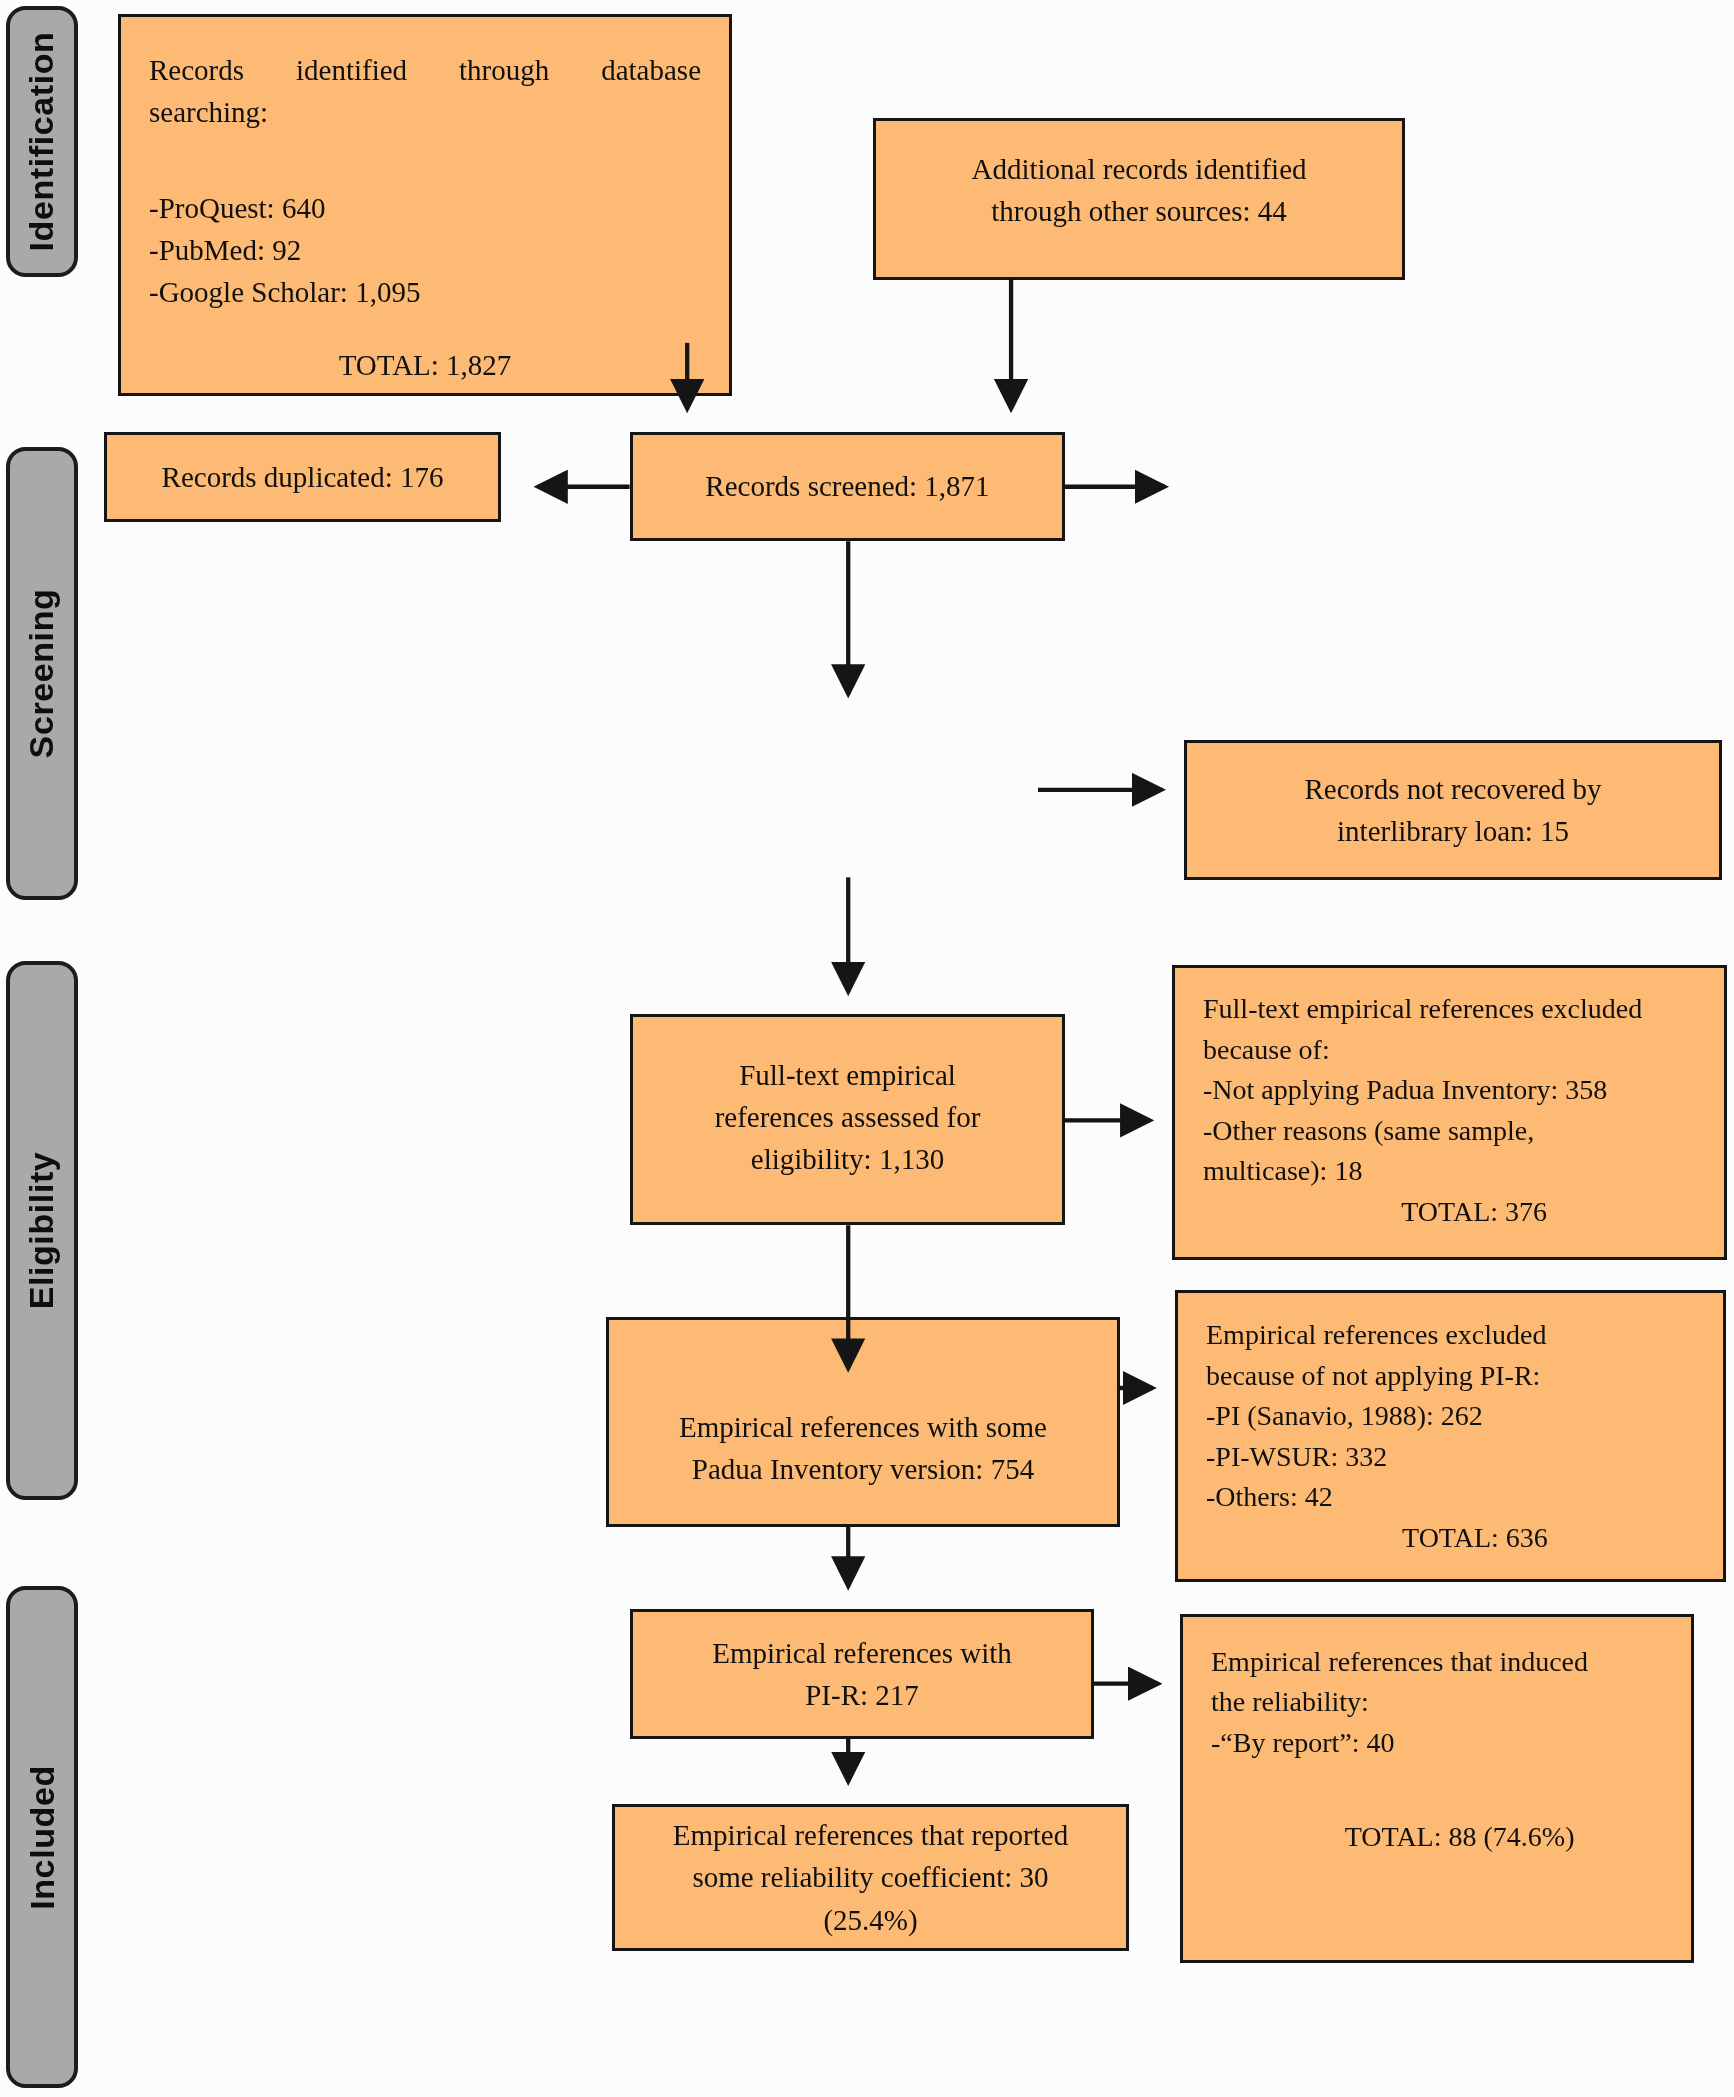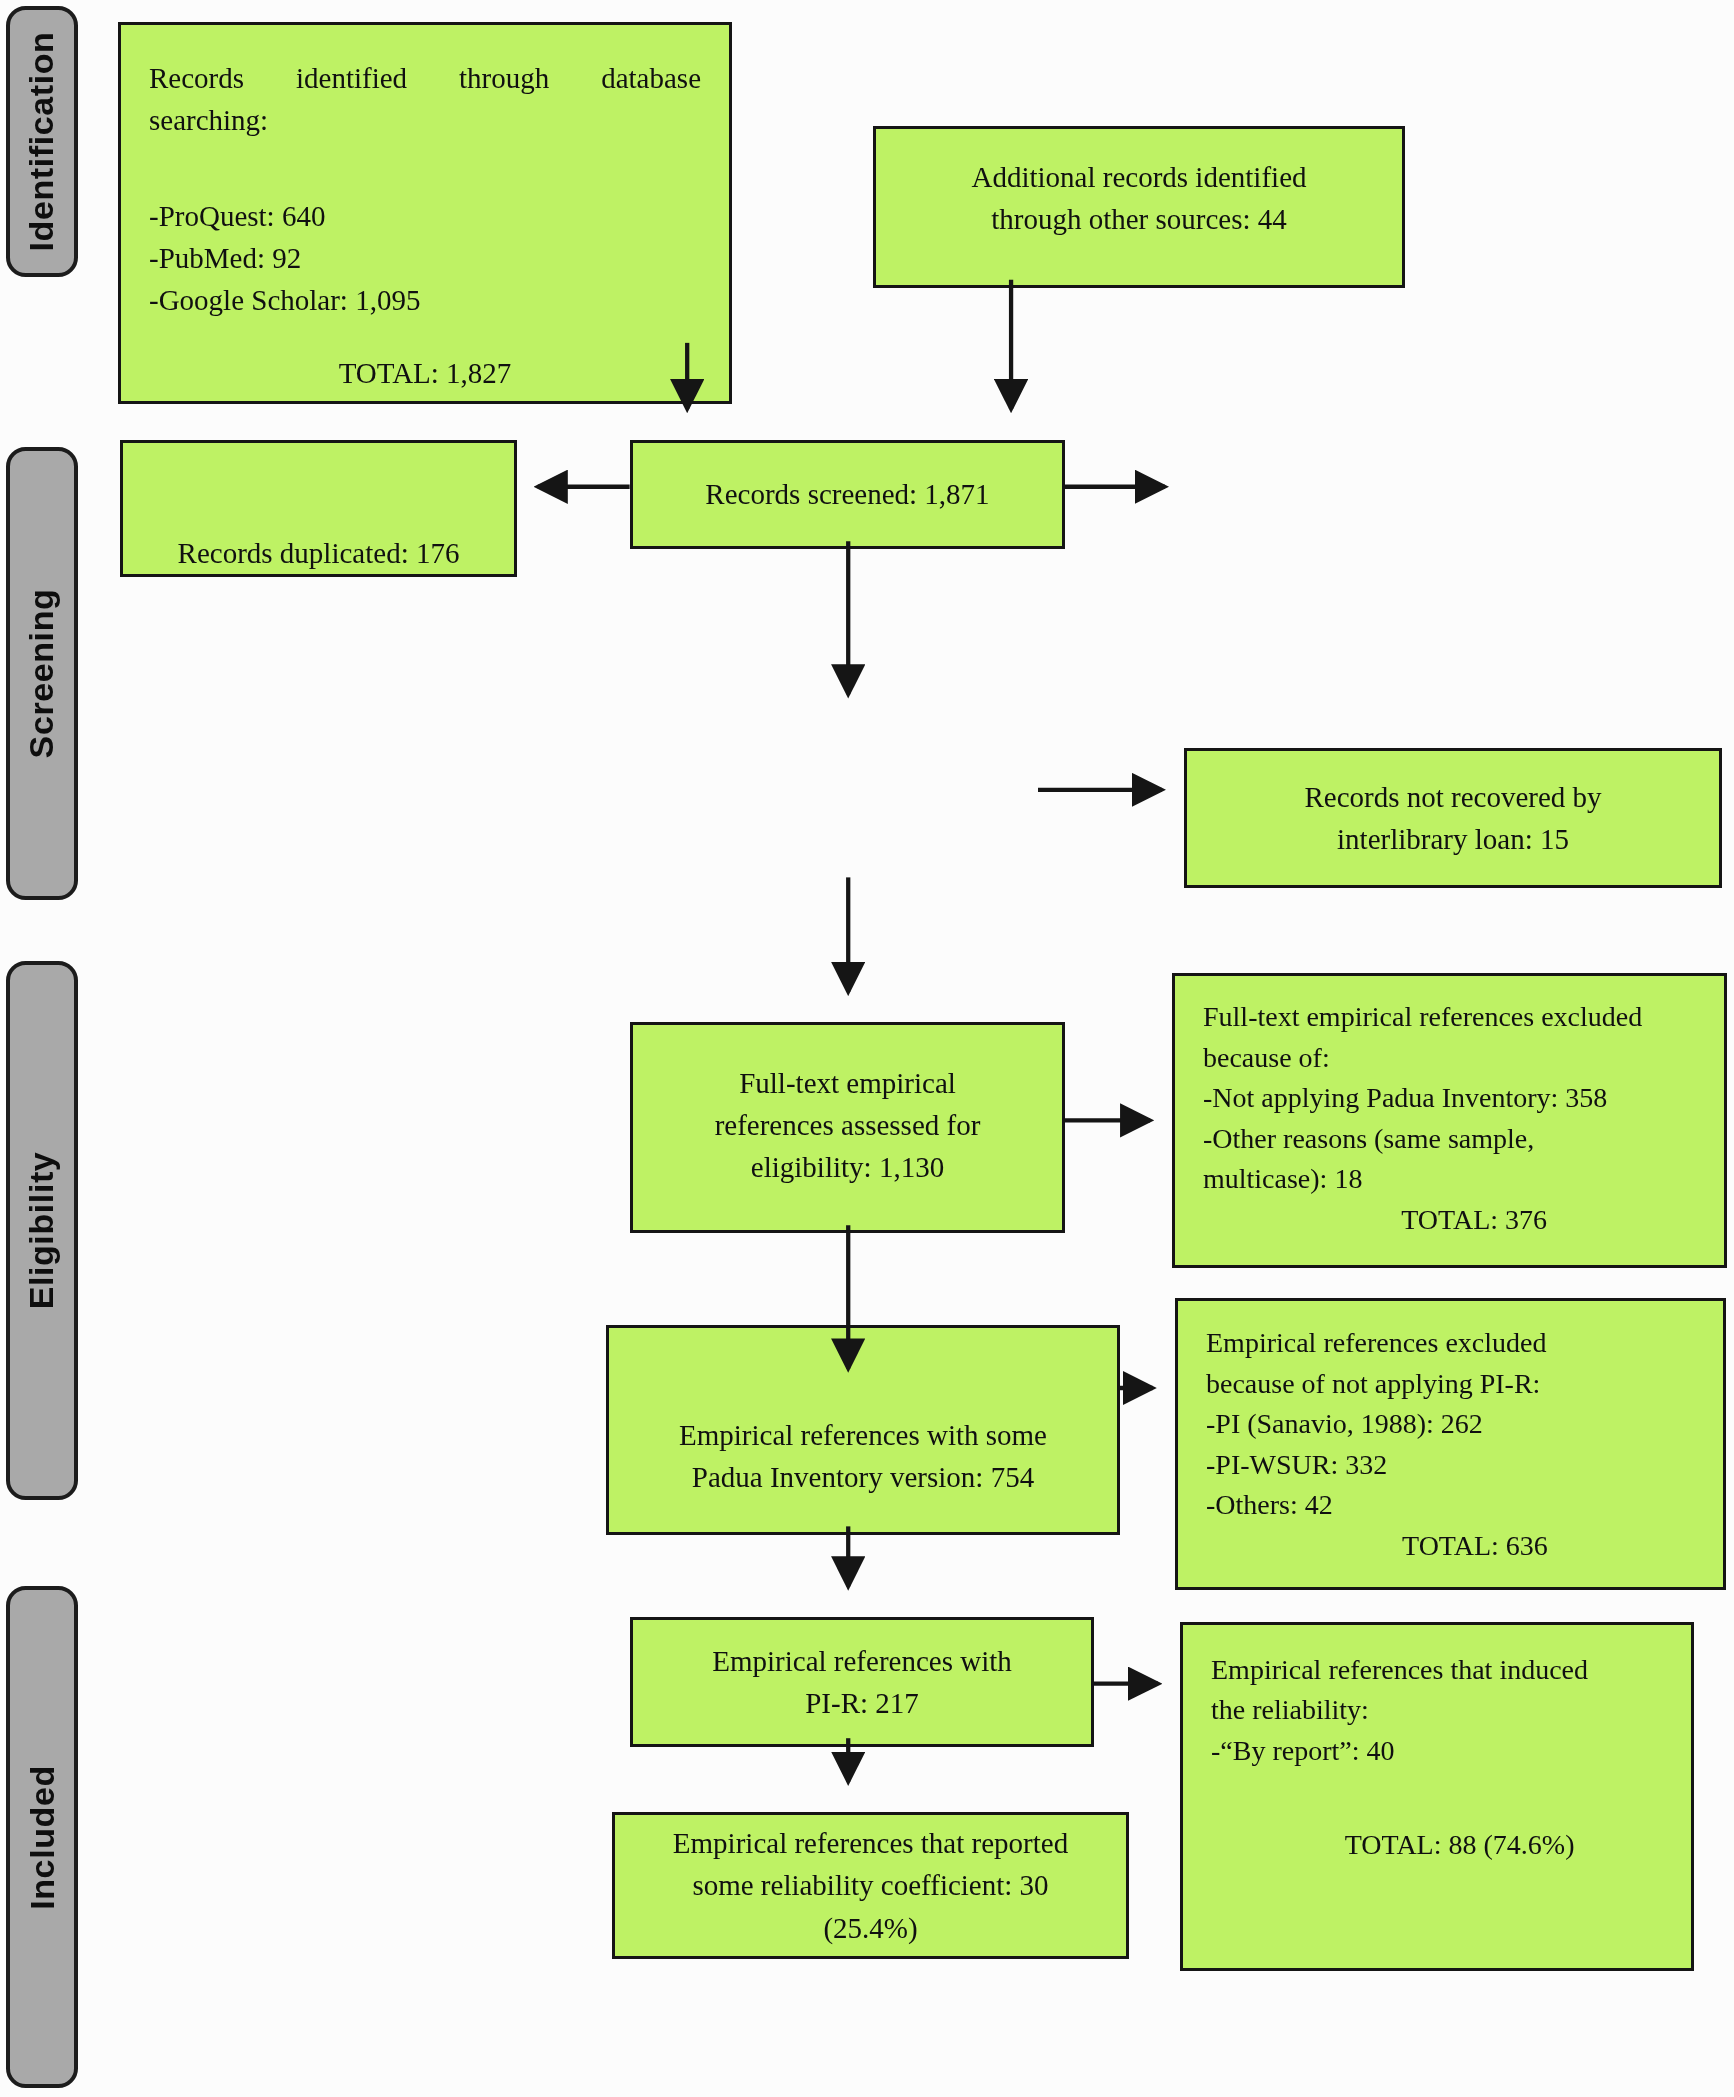--- a/index.html
+++ b/index.html
@@ -7,25 +7,24 @@
     position:relative;
     width:1735px;height:2097px;
     background:#fcfcfc;
     font-family:"Liberation Serif", serif;
     color:#101010;
     overflow:hidden;
   }
   .box{
     position:absolute;
     border:3.1px solid #151515;
-    background:#bef264;
+    background:#fdba74;
     box-sizing:border-box;
     font-size:29px;
     line-height:1.45;
-    margin-top:8px;
   }
   .center-box{
     display:flex;flex-direction:column;
     align-items:center;justify-content:center;
     text-align:center;
   }
   .list-box{padding:18.4px 28px 0 28px;text-align:left;}
   .jline{text-align:justify;text-align-last:justify;}
   .gap-lg{height:54px;}
   .gap-md{height:31px;}
@@ -83,21 +82,21 @@
   </div>
 
   <div class="box center-box" style="left:873px;top:118px;width:532px;height:162px;align-items:center;justify-content:flex-start;padding-top:27px;">
     <div>
         <div>Additional records identified</div>
         <div>through other sources: 44</div>
       </div>
   </div>
 
 
-  <div class="box center-box" style="left:120px;top:432px;width:397px;height:137px;justify-content:flex-end;">
+  <div class="box center-box" style="left:104px;top:432px;width:397px;height:90px;">
     <div>
         <div>Records duplicated: 176</div>
       </div>
   </div>
 
   <div class="box center-box" style="left:630px;top:432px;width:435px;height:109px;">
     <div>
         <div>Records screened: 1,871</div>
       </div>
   </div>

